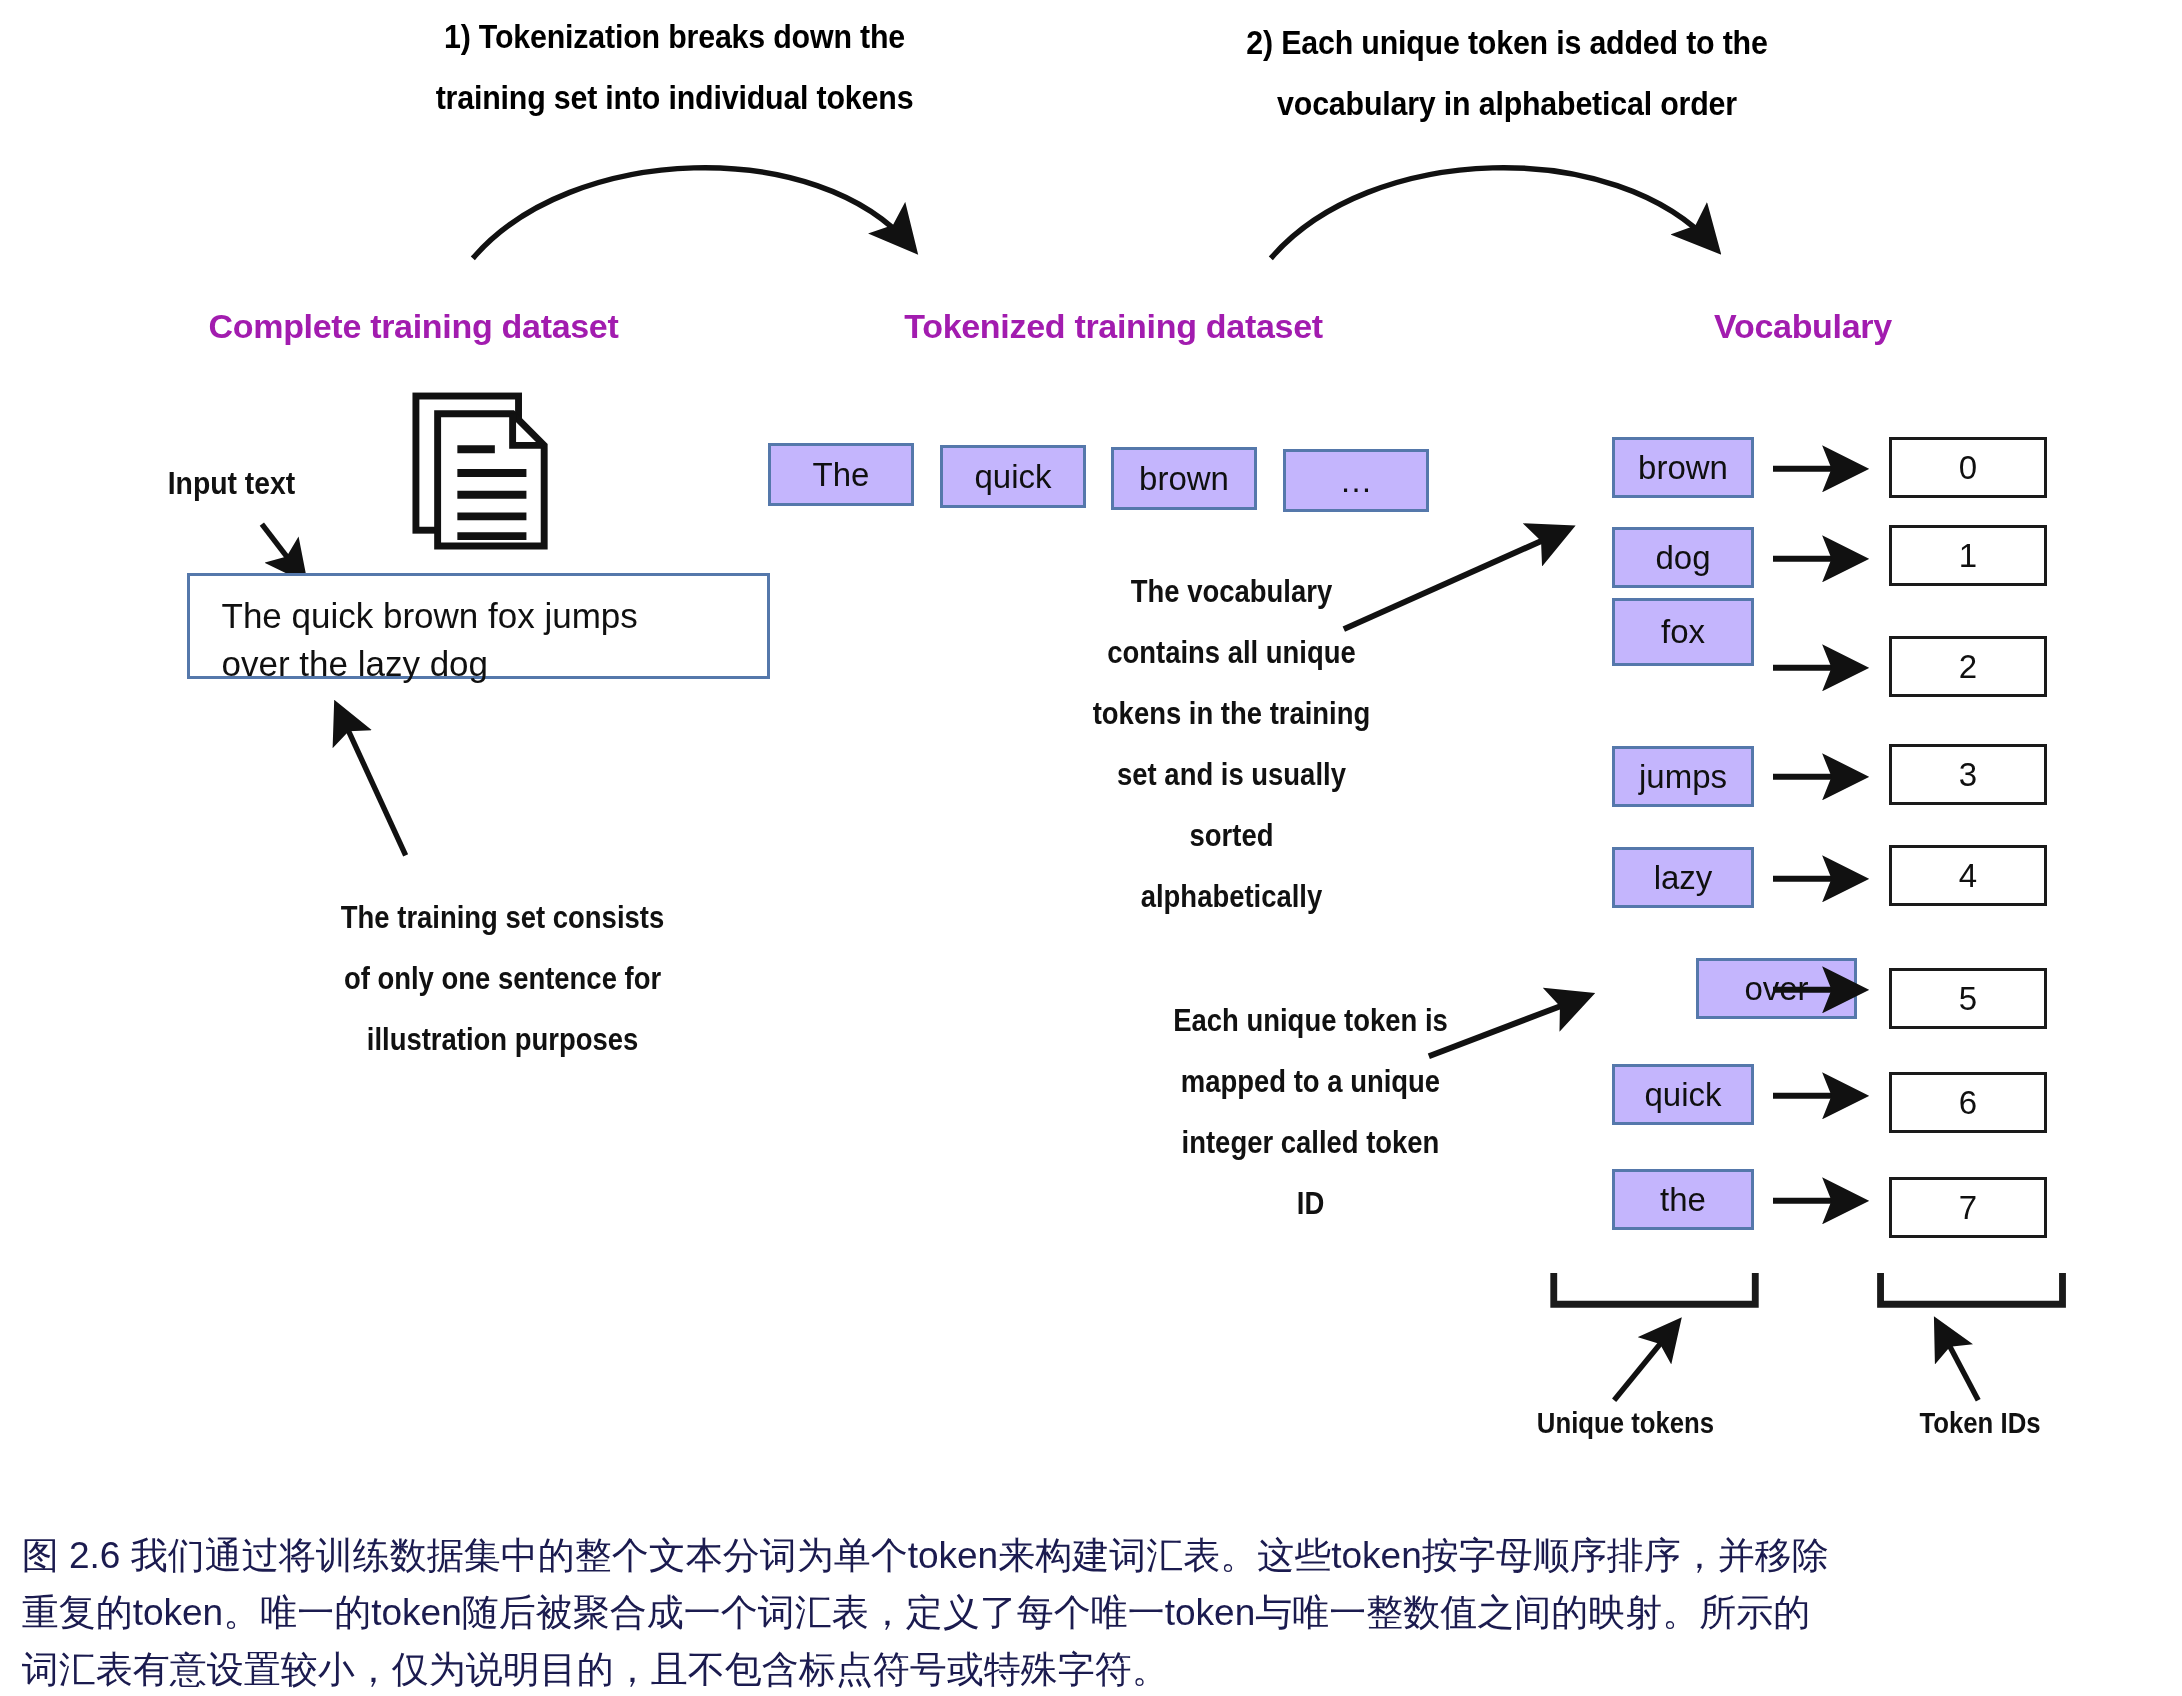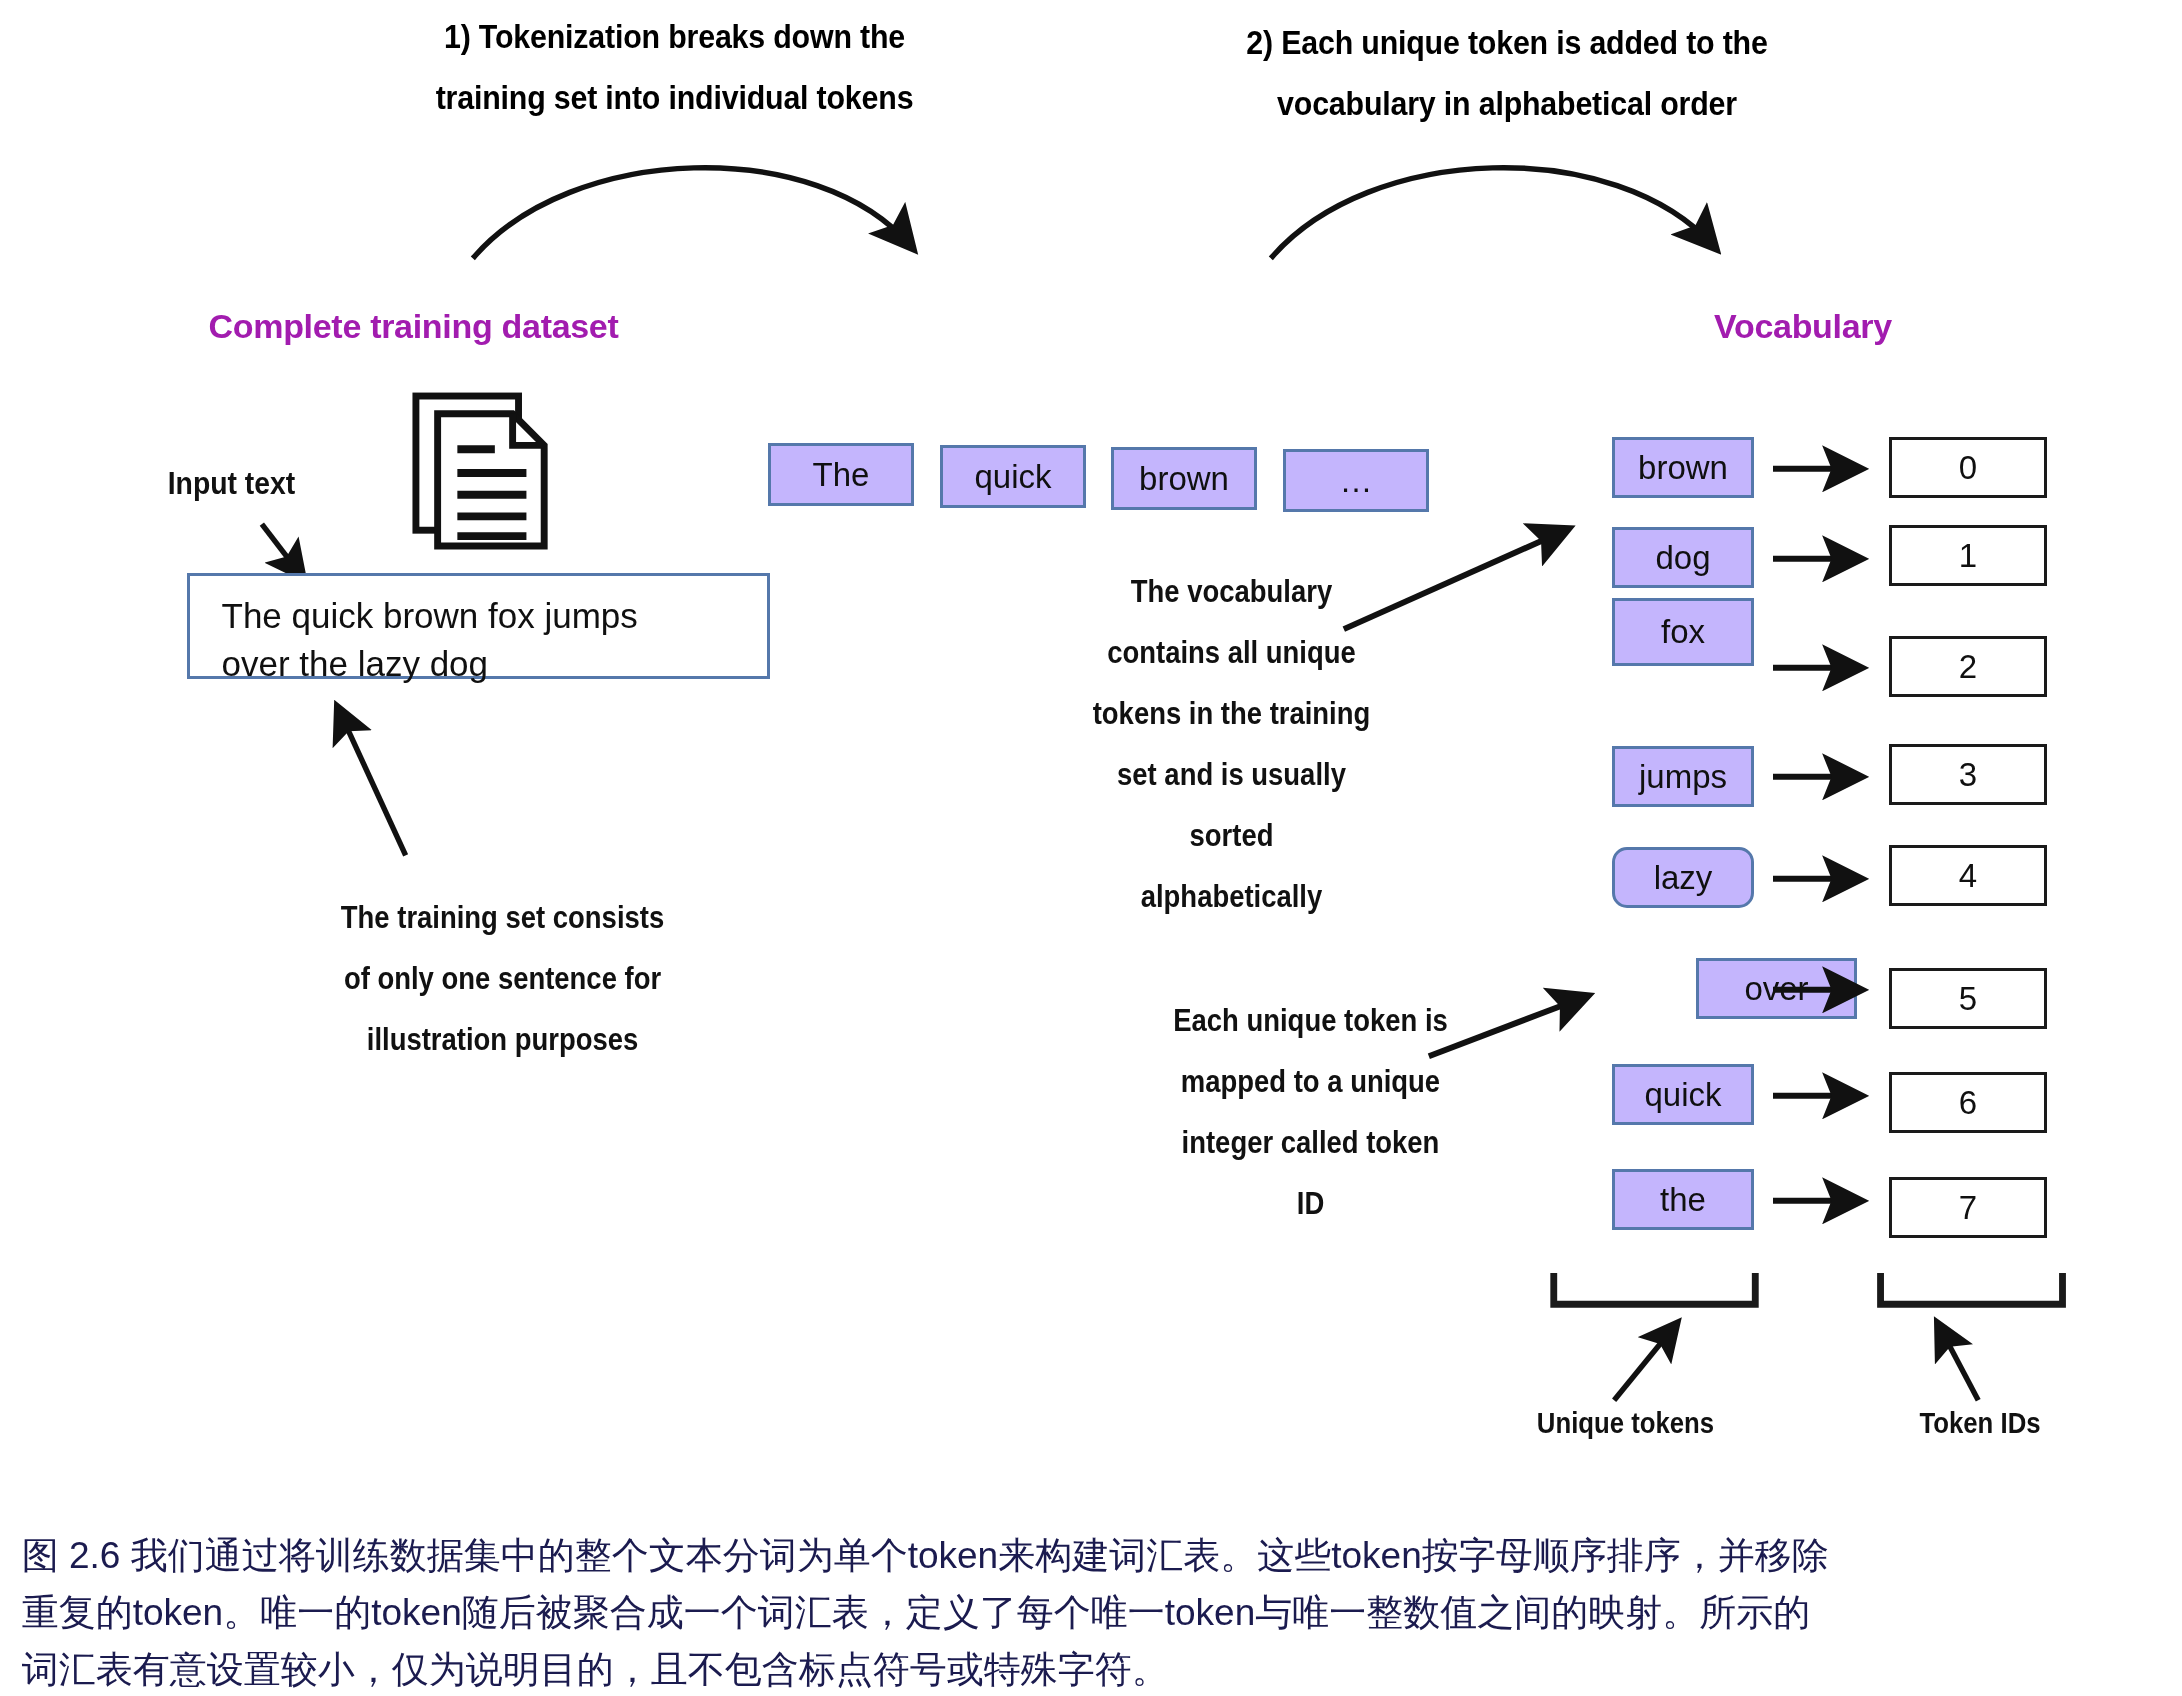--- a/index.html
+++ b/index.html
@@ -135,20 +135,21 @@
     <defs>
       <marker id="ah2" markerWidth="9" markerHeight="9" refX="7" refY="4.5" orient="auto">
         <path d="M0,0 L9,4.5 L0,9 L1.8,4.5 Z" fill="#111"></path>
       </marker>
     </defs>
     <path d="M 10 112 C 110 -5, 360 -12, 460 100" stroke="#111" stroke-width="5.5" fill="none" marker-end="url(#ah2)"></path>
   </svg>
 
   <div class="abs section-title" style="left:108px; top:307px; width:611px;">Complete training dataset</div>
 
+  <div class="abs section-title" style="left:808px; top:307px; width:611px;">Tokenized training dataset</div>
 
   <div class="abs section-title" style="left:1537px; top:307px; width:532px;">Vocabulary</div>
 
   <svg class="abs" style="left:410px; top:392px;" width="148" height="160" viewBox="0 0 150 162">
 
     <rect x="6" y="4" width="104" height="136" fill="#ffffff" stroke="#111" stroke-width="7"></rect>
 
     <path d="M 28 22 L 104 22 L 136 54 L 136 156 L 28 156 Z" fill="#ffffff" stroke="#111" stroke-width="7" stroke-linejoin="miter"></path>
     <path d="M 104 22 L 104 54 L 136 54" fill="none" stroke="#111" stroke-width="7"></path>
 
@@ -275,21 +276,21 @@
   <div class="abs blue-box" style="left:1612px; top:746px; width:142px; height:61px;">
     <span>jumps</span>
   </div>
   <svg class="abs" style="left:1773px; top:763px;" width="108" height="27.6" viewBox="0 0 110 28">
     <line x1="0" y1="14" x2="86" y2="14" stroke="#111" stroke-width="6" marker-end="url(#mk)"></line>
   </svg>
   <div class="abs black-box" style="left:1889px; top:744px; width:158px; height:61px;">
     <span>3</span>
   </div>
 
-  <div class="abs blue-box" style="left:1612px; top:847px; width:142px; height:61px;border-radius:15px;">
+  <div class="abs blue-box" style="left:1612px; top:847px; width:142px; height:61px;">
     <span>lazy</span>
   </div>
   <svg class="abs" style="left:1773px; top:865px;" width="108" height="27.6" viewBox="0 0 110 28">
     <line x1="0" y1="14" x2="86" y2="14" stroke="#111" stroke-width="6" marker-end="url(#mk)"></line>
   </svg>
   <div class="abs black-box" style="left:1889px; top:845px; width:158px; height:61px;">
     <span>4</span>
   </div>
 
   <div class="abs blue-box" style="left:1696px; top:958px; width:161px; height:61px;">

